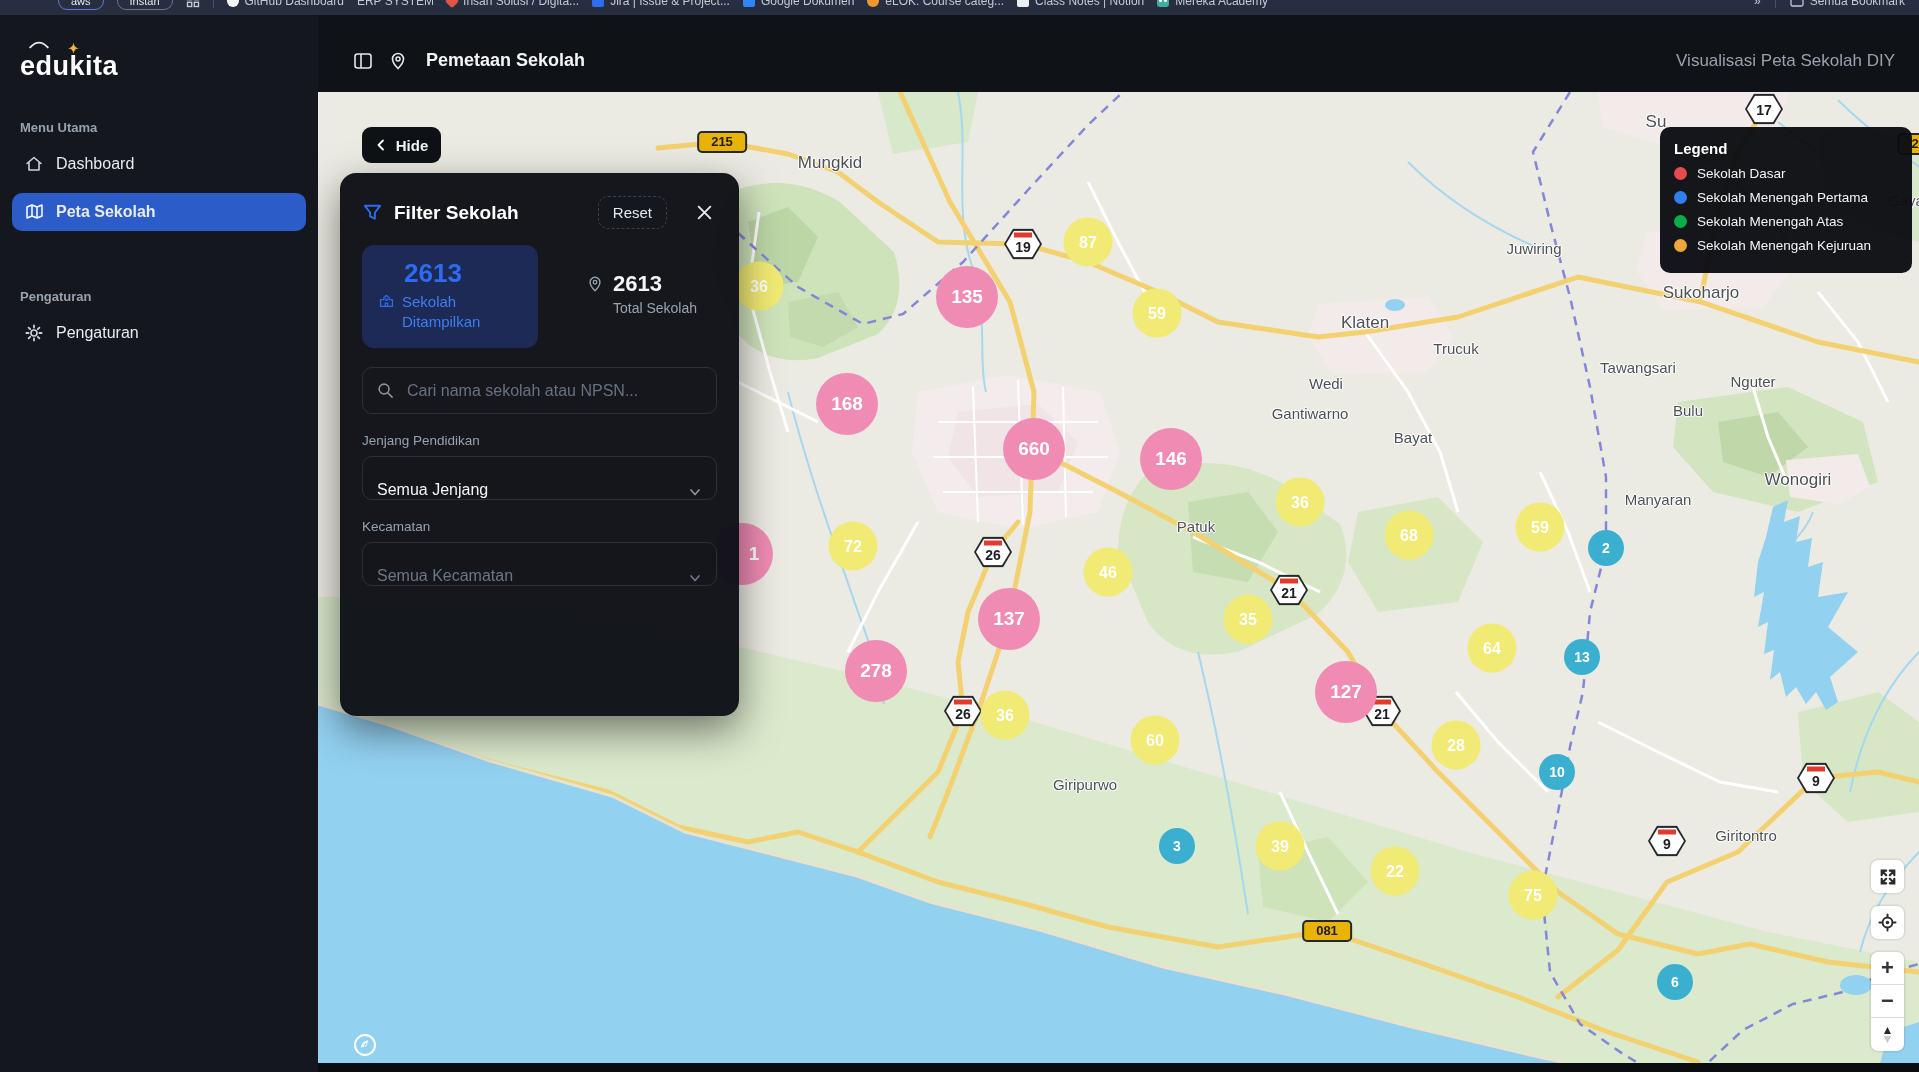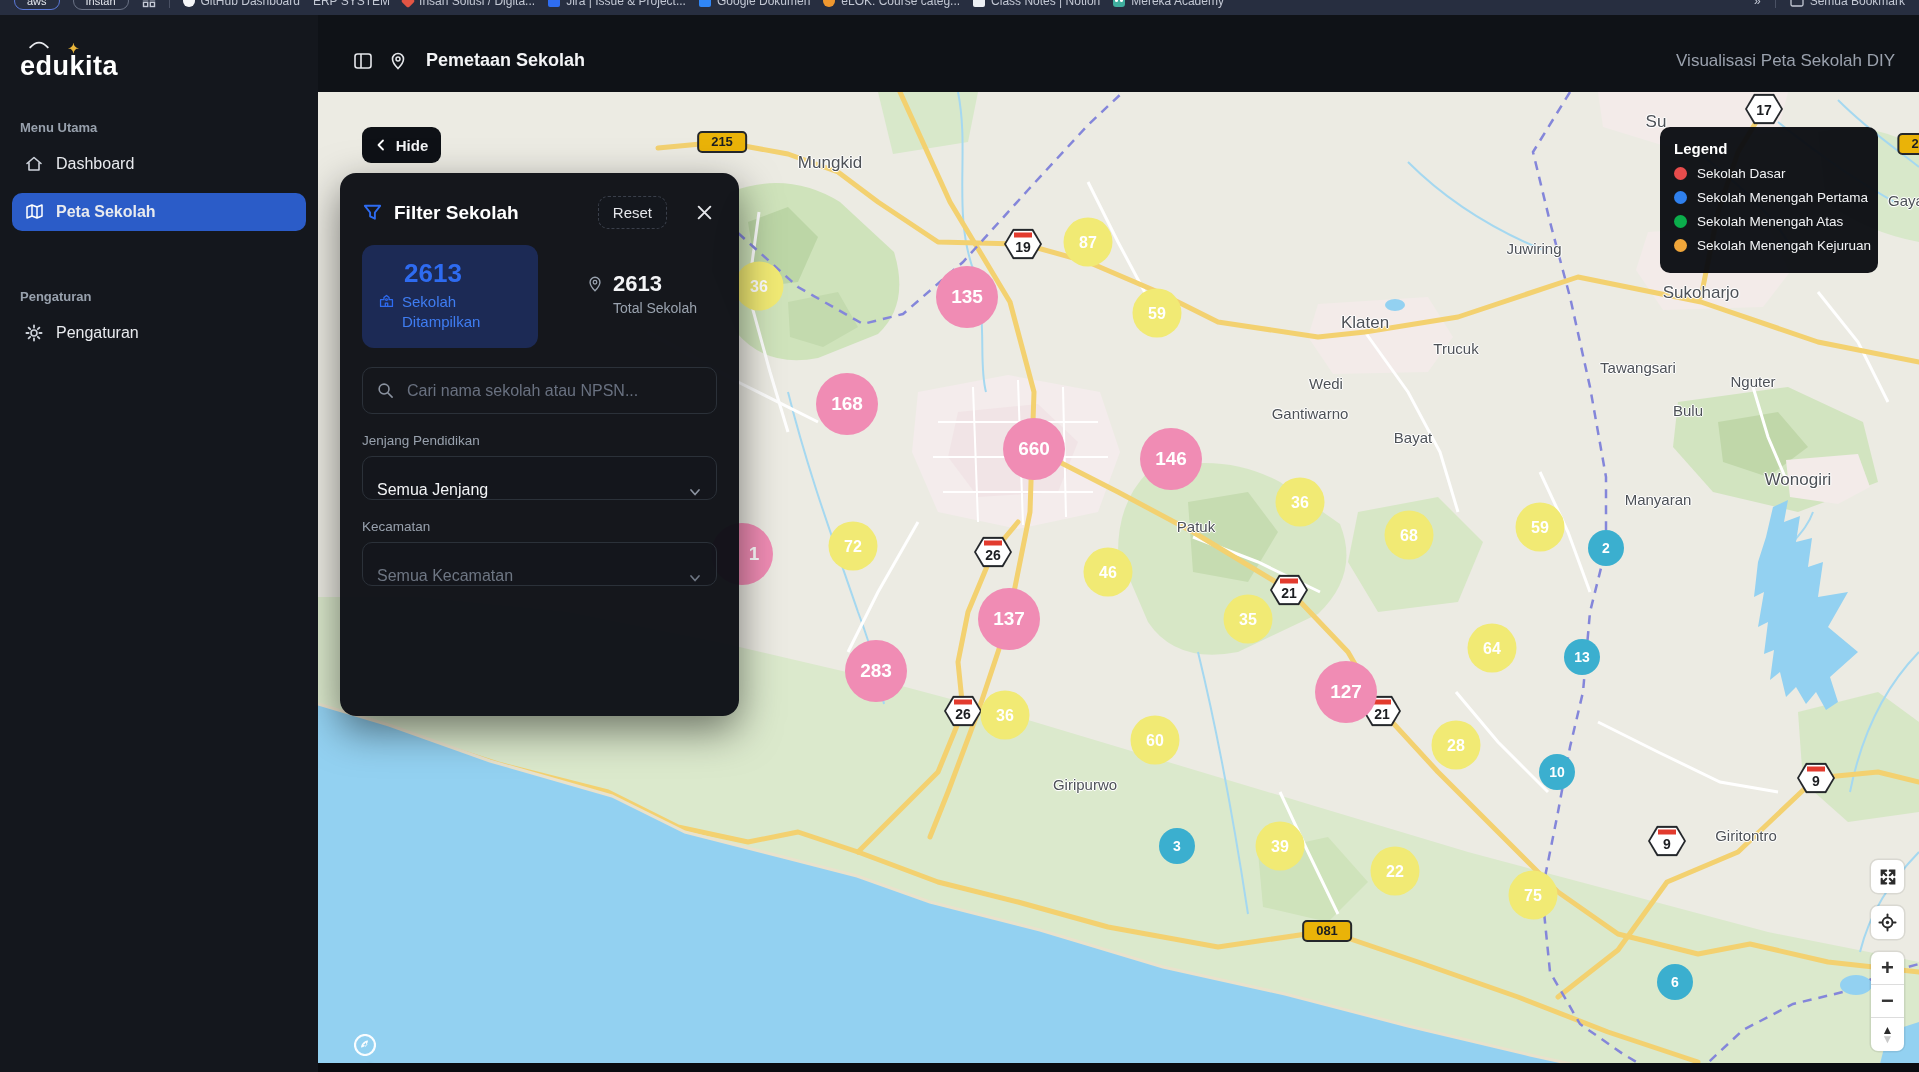--- a/index.html
+++ b/index.html
@@ -1,21 +1,21 @@
 <!DOCTYPE html>
 <html><head>
 <meta charset="utf-8">
 <style>
   * { margin:0; padding:0; box-sizing:border-box; }
   html,body { width:1919px; height:1072px; overflow:hidden; background:#0e1116;
     font-family:"Liberation Sans", sans-serif; }
   .stage { position:relative; width:1919px; height:1072px; }
 
   
-  .bm-bar { position:absolute; left:0; top:0; width:1919px; height:15px; background:#272e40; overflow:hidden; z-index:40; }
+  .bm-bar { position:absolute; left:0; top:0; width:1919px; height:15px; background:#272e40; overflow:hidden; z-index:40;padding-left:44px; }
   .bm-inner { display:flex; align-items:center; height:34px; margin-top:-16px; padding:0 14px; gap:13px; color:#c3c8d4; font-size:12px; white-space:nowrap; }
   .bm-pill { border:1px solid #6b7386; border-radius:10px; padding:2px 12px; font-size:11px; color:#e7eaf0; }
   .bm-pill.first { border-color:#5b79d8; }
   .bm-item { display:flex; align-items:center; gap:6px; }
   .bm-ico { width:12px; height:12px; border-radius:3px; flex:0 0 auto; }
   .bm-ico.github { border-radius:50%; background:#f5f6f8; }
   .bm-ico.red { background:#e25544; transform:rotate(45deg); border-radius:2px; width:10px; height:10px; }
   .bm-ico.blue { background:#2f6df0; border-radius:2px; }
   .bm-ico.doc { background:#3086f6; border-radius:2px; }
   .bm-ico.orange { background:#f0982f; border-radius:50%; }
@@ -96,21 +96,21 @@
 
   .field { margin-top:19px; }
   .field-label { color:#98a1ad; font-size:13.5px; margin-bottom:8px; }
   .select { width:355px; height:44px; border:1px solid #2b3139; border-radius:10px; display:flex; align-items:flex-end; padding:0 14px; font-size:16px;
     color:#f3f4f6; cursor:pointer; background:rgba(20,23,29,.4); }
   .select .val { flex:1; }
   .select.muted .val { color:#6e7683; }
   .select .chev { color:#8b93a0; display:flex; }
 
   
-  .legend { position:absolute; left:1342px; top:35px; width:218px; height:146px; background:rgba(10,12,18,.96); border-radius:10px; z-index:9;
+  .legend { position:absolute; left:1342px; top:35px; width:252px; height:146px; background:rgba(10,12,18,.96); border-radius:10px; z-index:9;
     padding:13px 14px; }
   .legend-title { color:#fff; font-size:15px; font-weight:700; }
   .legend-item { display:flex; align-items:center; gap:10px; margin-top:9px; }
   .legend-dot { width:13px; height:13px; border-radius:50%; flex:0 0 auto; }
   .legend-text { color:#f3f4f6; font-size:13.5px; white-space:nowrap; }
 
   
   .ctl { position:absolute; left:1553px; width:33px; background:#fff; border-radius:7px; z-index:9; box-shadow:0 0 0 1.5px rgba(0,0,0,.08); }
   .ctl-btn { width:33px; height:33px; display:flex; align-items:center; justify-content:center; cursor:pointer; color:#333; }
   .ctl.fullscreen { top:768px; } .ctl.locate { top:814px; }
@@ -440,21 +440,21 @@
             <div class="cluster large" style="left: 716px; top: 357px;">
               <span>660</span>
             </div>
             <div class="cluster large" style="left: 853px; top: 367px;">
               <span>146</span>
             </div>
             <div class="cluster large" style="left: 691px; top: 527px;">
               <span>137</span>
             </div>
             <div class="cluster large" style="left: 558px; top: 579px;">
-              <span>283</span>
+              <span>278</span>
             </div>
             <div class="cluster large" style="left: 1028px; top: 600px;">
               <span>127</span>
             </div>
             <div class="cluster large" style="left: 424px; top: 462px;">
               <span style="position: relative; left: 12px;">1</span>
             </div>
             <div class="cluster medium" style="left: 441px; top: 194px;">
               <span>36</span>
             </div>

